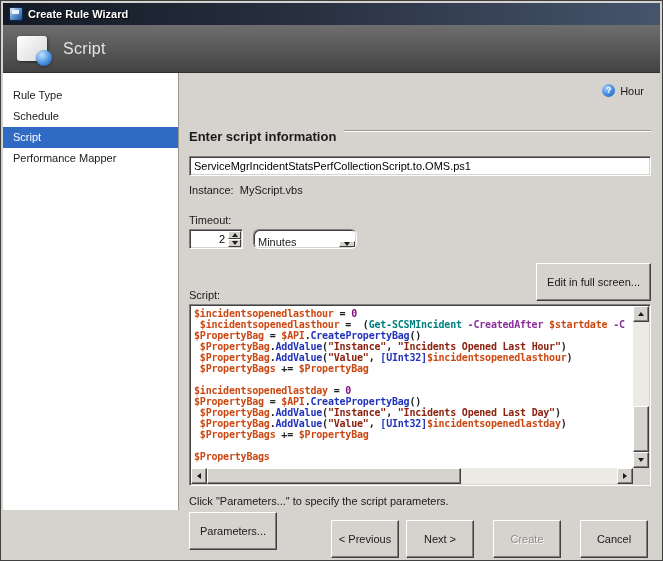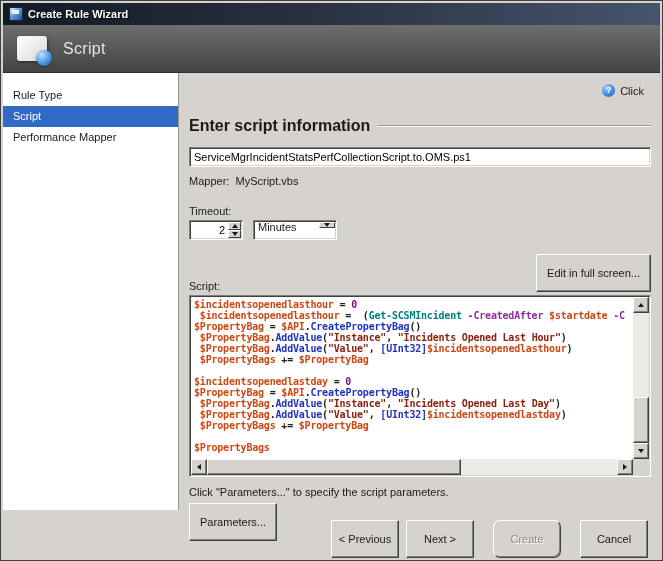--- a/index.html
+++ b/index.html
@@ -20,41 +20,41 @@
   .sidebar{width:176px;flex:0 0 176px;background:#ffffff;border-right:1px solid #9a978f;padding-top:12px;}
   .nav-item{font-size:11px;color:#1a1a1a;padding:4px 10px;height:21px;cursor:pointer;white-space:nowrap;}
   .nav-item.selected{background:#316ac5;color:#ffffff;}
   .main{flex:1 1 auto;position:relative;padding:44px 9px 0 10px;min-width:0;}
   
   .help{position:absolute;top:11px;right:16px;display:flex;align-items:center;gap:5px;cursor:pointer;}
   .help-icon{width:13px;height:13px;border-radius:50%;background:radial-gradient(circle at 35% 30%,#a4ccff 0%,#3b82dd 60%,#1c5cb0 100%);color:#fff;font-size:9px;font-weight:bold;display:flex;align-items:center;justify-content:center;line-height:1;}
   .help-label{font-size:11px;color:#1a1a1a;}
   
   .section-head{display:flex;align-items:center;gap:8px;margin-bottom:12px;}
-  .section-head .txt{font-size:16px;font-weight:bold;color:#1a1a1a;white-space:nowrap;}
+  .section-head .txt{font-size:13px;font-weight:bold;color:#1a1a1a;white-space:nowrap;margin-top:12px;}
   .section-head .rule{flex:1;height:2px;border-top:1px solid #9a978f;border-bottom:1px solid #ffffff;}
   .field-label{font-size:11px;color:#1a1a1a;margin:0 0 3px 0;}
   .sunken{background:#fff;border:1px solid;border-color:#808080 #ffffff #ffffff #808080;box-shadow:inset 1px 1px 0 #404040, inset -1px -1px 0 #d6d3ce;}
   .text-input{width:100%;height:20px;font-size:11px;font-family:"Liberation Sans",sans-serif;padding:1px 4px;outline:none;}
   .example{font-size:11px;color:#1a1a1a;margin:8px 0 18px 0;white-space:pre;}
   
   .timeout-row{display:flex;gap:10px;margin:3px 0 14px 0;align-items:center;}
   .spinner{width:54px;height:20px;display:flex;position:relative;}
   .spinner input{flex:1;border:none;outline:none;font-size:11px;text-align:right;padding-right:3px;background:transparent;font-family:"Liberation Sans",sans-serif;width:30px;}
   .spin-btns{width:13px;display:flex;flex-direction:column;margin:1px 1px 1px 0;}
   .spin-btn{flex:1;background:#d6d3ce;border:1px solid;border-color:#fff #404040 #404040 #fff;display:flex;align-items:center;justify-content:center;cursor:pointer;}
   .tri-up{width:0;height:0;border-left:3px solid transparent;border-right:3px solid transparent;border-bottom:4px solid #1a1a1a;}
   .tri-down{width:0;height:0;border-left:3px solid transparent;border-right:3px solid transparent;border-top:4px solid #1a1a1a;}
-  .dropdown{width:84px;height:20px;display:flex;align-items:flex-start;cursor:pointer;}
+  .dropdown{width:104px;height:20px;display:flex;align-items:flex-end;cursor:pointer;border-radius:6px;}
   .dropdown .val{flex:1;font-size:11px;display:flex;align-items:center;padding-left:4px;color:#1a1a1a;}
   .drop-btn{width:16px;margin:1px 1px 1px 0;background:#d6d3ce;border:1px solid;border-color:#fff #404040 #404040 #fff;display:flex;align-items:center;justify-content:center;}
   
   .script-row{display:flex;justify-content:space-between;align-items:flex-end;margin-bottom:3px;}
   .btn{background:#d6d3ce;border:1px solid;border-color:#ffffff #404040 #404040 #ffffff;box-shadow:inset -1px -1px 0 #808080;font-size:11px;color:#1a1a1a;font-family:"Liberation Sans",sans-serif;padding:18px 10px;cursor:pointer;height:21px;display:inline-flex;align-items:center;justify-content:center;white-space:nowrap;}
-  .btn.disabled{color:#8a8a8a;text-shadow:1px 1px 0 #fff;cursor:default;border-radius:7px;}
+  .btn.disabled{color:#8a8a8a;text-shadow:1px 1px 0 #fff;cursor:default;}
   .edit-btn{height:20px;}
   
   .script-box{height:182px;position:relative;overflow:hidden;}
   .code-area{position:absolute;left:1px;top:1px;right:17px;bottom:17px;overflow:hidden;padding:2px 3px;background:#fff;}
   .code-line{font-family:"DejaVu Sans Mono","Liberation Mono",monospace;font-size:10px;line-height:11px;font-weight:bold;white-space:pre;letter-spacing:-0.2px;}
   .vscroll{position:absolute;top:1px;right:1px;bottom:17px;width:16px;background:#eceae4;display:flex;flex-direction:column;}
   .hscroll{position:absolute;left:1px;right:17px;bottom:1px;height:16px;background:#eceae4;display:flex;}
   .scroll-btn{width:16px;height:16px;flex:0 0 16px;background:#d6d3ce;border:1px solid;border-color:#fff #404040 #404040 #fff;box-shadow:inset -1px -1px 0 #808080;display:flex;align-items:center;justify-content:center;cursor:pointer;}
   .vtrack{flex:1;position:relative;}
   .vthumb{position:absolute;left:0;right:0;bottom:0;height:46px;background:#d6d3ce;border:1px solid;border-color:#fff #404040 #404040 #fff;box-shadow:inset -1px -1px 0 #808080;cursor:pointer;}
@@ -84,39 +84,40 @@
   <div class="banner">
     <div class="banner-icon">
       <div class="sphere"></div>
     </div>
     <div class="banner-title">Script</div>
   </div>
 
   <div class="body">
     <div class="sidebar">
       <div class="nav-item"><span>Rule Type</span></div>
+      <div class="nav-item"><span>Schedule</span></div>
       <div class="nav-item selected"><span>Script</span></div>
       <div class="nav-item"><span>Performance Mapper</span></div>
     </div>
 
     <div class="main">
 
       <div class="help">
         <div class="help-icon">?</div>
-        <span class="help-label">Click</span>
+        <span class="help-label">Hour</span>
       </div>
 
       <div class="section-head">
         <span class="txt">Enter script information</span>
         <span class="rule"></span>
       </div>
 
       <input class="text-input sunken" type="text" value="ServiceMgrIncidentStatsPerfCollectionScript.to.OMS.ps1" style="">
 
-      <div class="example">Mapper:  MyScript.vbs</div>
+      <div class="example">Instance:  MyScript.vbs</div>
 
       <div class="field-label">Timeout:</div>
       <div class="timeout-row">
         <div class="spinner sunken">
           <input type="text" value="2" style="">
           <div class="spin-btns">
             <div class="spin-btn">
                 <span class="tri-up"></span>
               </div>
             <div class="spin-btn">

